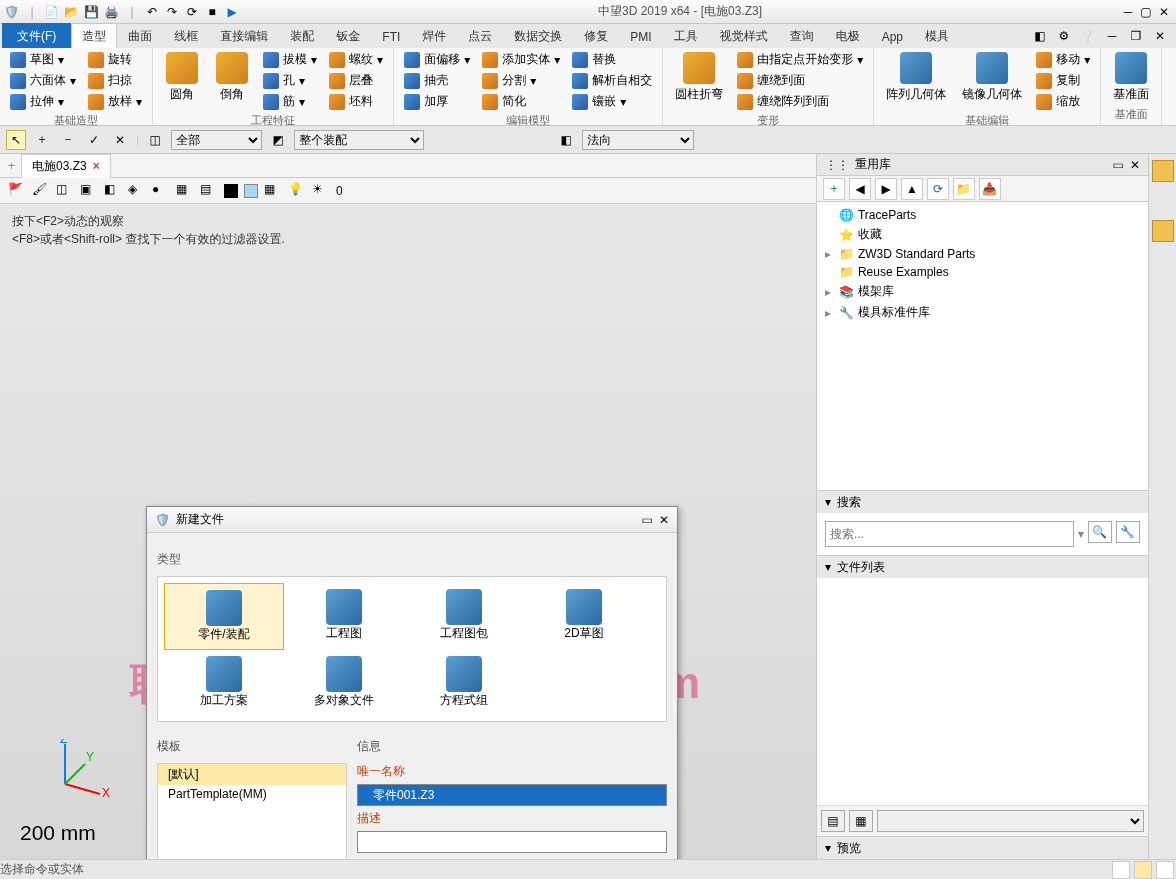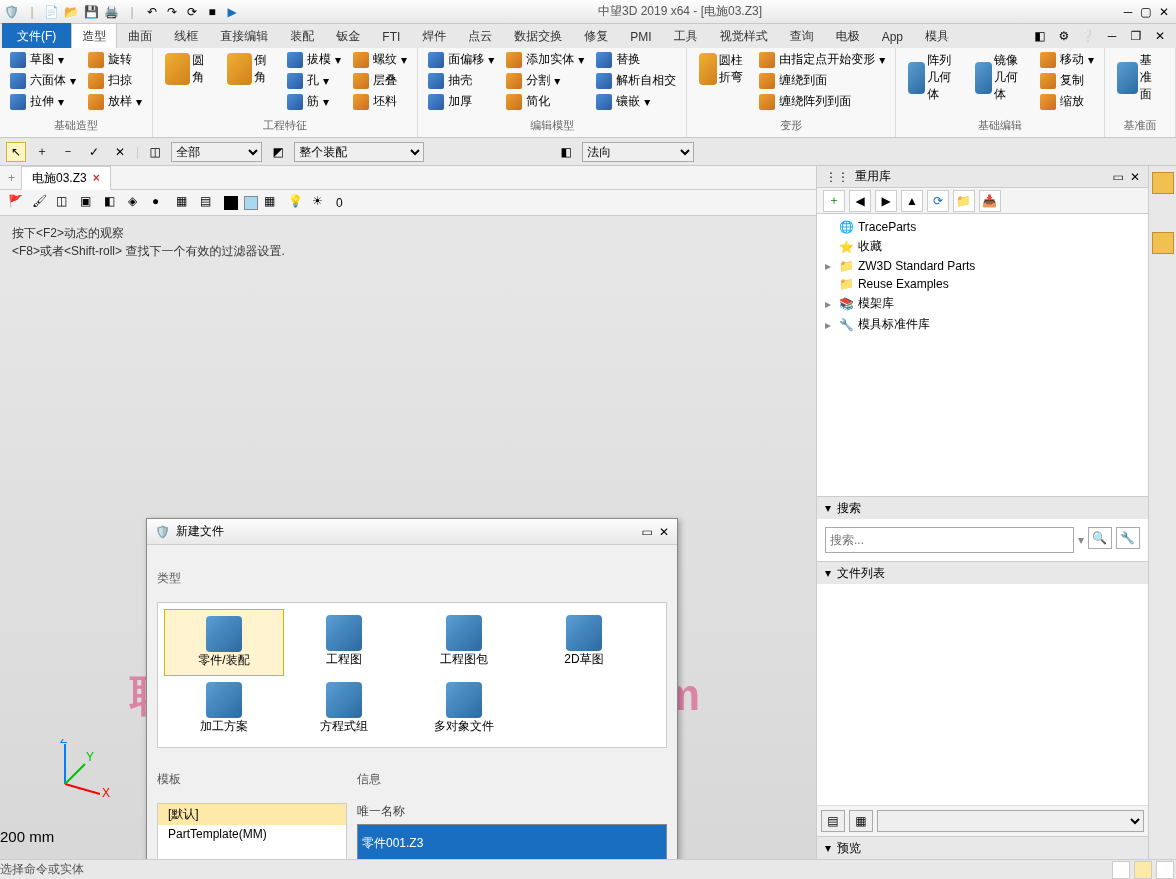--- a/index.html
+++ b/index.html
@@ -8,62 +8,62 @@
 .titlebar .qat{display:flex;gap:4px;align-items:center}
 .titlebar .title{flex:1;text-align:center;color:#555}
 .titlebar .winbtns{display:flex;gap:2px}
 .icn{width:16px;height:16px;display:inline-flex;align-items:center;justify-content:center}
 .ribbon-tabs{height:24px;background:#e8e8e8;display:flex;align-items:center;padding-left:2px;gap:0}
 .ribbon-tab{padding:4px 10px;color:#333;cursor:pointer;border:1px solid transparent;border-bottom:none}
 .ribbon-tab.file{background:#1a6ec2;color:#fff;padding:4px 14px}
 .ribbon-tab.active{background:#fff;border-color:#c8c8c8}
 .ribbon-tabs .spacer{flex:1}
 .ribbon-right{display:flex;align-items:center;gap:8px;padding-right:8px}
-.ribbon{height:90px;background:#f8f8f8;border-bottom:1px solid #c8c8c8;display:flex}
+.ribbon{height:78px;background:#f8f8f8;border-bottom:1px solid #c8c8c8;display:flex}
 .rgroup{border-right:1px solid #ddd;display:flex;flex-direction:column;padding:2px 6px}
 .rgroup .body{flex:1;display:flex;gap:4px;align-items:flex-start}
 .rgroup .label{text-align:center;color:#666;font-size:11px;padding:2px 0}
 .col{display:flex;flex-direction:column;gap:2px}
 .smlbtn{display:flex;align-items:center;gap:4px;padding:1px 4px;cursor:pointer;white-space:nowrap}
 .smlbtn .cube{width:16px;height:16px;background:linear-gradient(135deg,#4a90d9,#2c5aa0);border-radius:2px}
 .smlbtn .cube.orange{background:linear-gradient(135deg,#f0a030,#c87020)}
-.bigbtn{display:flex;flex-direction:row;align-items:center;gap:2px;padding:2px 6px;cursor:pointer;min-width:46px}
+.bigbtn{display:flex;flex-direction:column;align-items:center;gap:2px;padding:2px 6px;cursor:pointer;min-width:46px}
 .bigbtn .bigicon{width:32px;height:32px;background:linear-gradient(135deg,#f0b030,#d08020);border-radius:4px}
 .bigbtn .bigicon.blue{background:linear-gradient(135deg,#5a9fd4,#2c6aa0)}
 .toolbar2{height:28px;background:#e8e8e8;border-bottom:1px solid #c8c8c8;display:flex;align-items:center;padding:0 6px;gap:6px}
 .toolbar2 select{height:20px;border:1px solid #aaa;font-size:12px}
 .toolbar2 .tico{width:20px;height:20px;display:inline-flex;align-items:center;justify-content:center}
 .main{flex:1;display:flex;overflow:hidden}
 .viewport{flex:1;background:linear-gradient(#e8e8e8,#d8d8d8);position:relative;display:flex;flex-direction:column}
 .doctabs{height:24px;background:#f4f4f4;border-bottom:1px solid #ccc;display:flex;align-items:center;padding-left:8px}
 .doctab{padding:3px 10px;background:#fff;border:1px solid #ccc;border-bottom:none;display:flex;align-items:center;gap:6px}
 .doctab .x{color:#c04040;font-weight:bold;cursor:pointer}
 .viewtoolbar{height:26px;background:#f4f4f4;border-bottom:1px solid #ccc;display:flex;align-items:center;gap:6px;padding:0 8px}
 .viewtoolbar .vico{width:18px;height:18px}
 .canvas{flex:1;position:relative}
 .hint{position:absolute;left:12px;top:8px;color:#333;line-height:18px}
 .axis{position:absolute;left:50px;bottom:60px;width:60px;height:60px}
-.scale{position:absolute;left:0;bottom:14px;color:#000;font-size:15px}
+.scale{position:absolute;left:20px;bottom:14px;color:#000;font-size:21px}
 .watermark{position:absolute;left:130px;top:450px;font-size:44px;color:rgba(220,60,120,0.55);font-weight:bold;letter-spacing:2px;pointer-events:none}
 .dialog{position:absolute;left:146px;top:302px;width:532px;background:#f0f0f0;border:1px solid #888;box-shadow:2px 2px 6px rgba(0,0,0,0.3)}
 .dialog .dtitle{height:26px;background:linear-gradient(#fdfdfd,#e8e8e8);display:flex;align-items:center;padding:0 8px;gap:6px;border-bottom:1px solid #ccc}
 .dialog .dtitle .spacer{flex:1}
 .dialog .dbody{padding:10px}
-.dialog .sec{color:#555;margin:15px 0}
+.dialog .sec{color:#555;margin:8px 0}
 .dialog .types{background:#fff;border:1px solid #ccc;padding:6px;display:flex;flex-wrap:wrap;gap:0}
 .dialog .typeitem{width:120px;display:flex;flex-direction:column;align-items:center;padding:6px;cursor:pointer}
 .dialog .typeitem.sel{background:#fff3d0;border:1px solid #e0b000}
 .dialog .typeitem .ticon{width:36px;height:36px;background:linear-gradient(135deg,#5a9fd4,#2c6aa0);border-radius:4px}
 .dialog .row2{display:flex;gap:10px;margin-top:8px}
 .dialog .templates{width:190px;background:#fff;border:1px solid #ccc;height:120px}
 .dialog .templates .titem{padding:2px 10px;cursor:pointer}
 .dialog .templates .titem.sel{background:#ffe9a8}
 .dialog .info{flex:1}
-.dialog .info label{display:block;margin:4px 0;color:#404040}
-.dialog .info input{width:100%;height:38px;border:1px solid #888;padding:0 4px}
+.dialog .info label{display:block;margin:4px 0;color:#c2410c}
+.dialog .info input{width:100%;height:22px;border:1px solid #888;padding:0 15px}
 .dialog .info input.selected{background:#1a6ec2;color:#fff}
 .sidepanel{width:332px;background:#f4f4f4;border-left:1px solid #ccc;display:flex;flex-direction:column}
 .sidepanel .ptitle{height:22px;background:#e8e8e8;border-bottom:1px solid #ccc;display:flex;align-items:center;padding:0 8px;gap:6px}
 .sidepanel .ptitle .spacer{flex:1}
 .sidepanel .ptoolbar{height:26px;display:flex;align-items:center;gap:4px;padding:0 6px;border-bottom:1px solid #ccc}
 .sidepanel .ptoolbar .pico{width:22px;height:22px;border:1px solid #ccc;background:#fff;display:flex;align-items:center;justify-content:center;cursor:pointer}
 .sidepanel .tree{flex:1;background:#fff;padding:4px;overflow:auto;min-height:200px}
 .sidepanel .tree .node{padding:2px 4px;display:flex;align-items:center;gap:4px;cursor:pointer}
 .sidepanel .tree .node .exp{width:10px;color:#888}
 .sidepanel .section{border-top:1px solid #ccc}
@@ -362,25 +362,25 @@
             <div class="typeitem">
                 <div class="ticon"></div>
                 <span>2D草图</span>
               </div>
             <div class="typeitem">
                 <div class="ticon"></div>
                 <span>加工方案</span>
               </div>
             <div class="typeitem">
                 <div class="ticon"></div>
+                <span>多对象文件</span>
+              </div>
+            <div class="typeitem">
+                <div class="ticon"></div>
                 <span>方程式组</span>
-              </div>
-            <div class="typeitem">
-                <div class="ticon"></div>
-                <span>多对象文件</span>
               </div>
           </div>
           <div class="row2">
             <div style="width:190px">
               <div class="sec">模板</div>
               <div class="templates">
                 <div class="titem sel">[默认]</div>
                 <div class="titem">PartTemplate(MM)</div>
               </div>
             </div>

